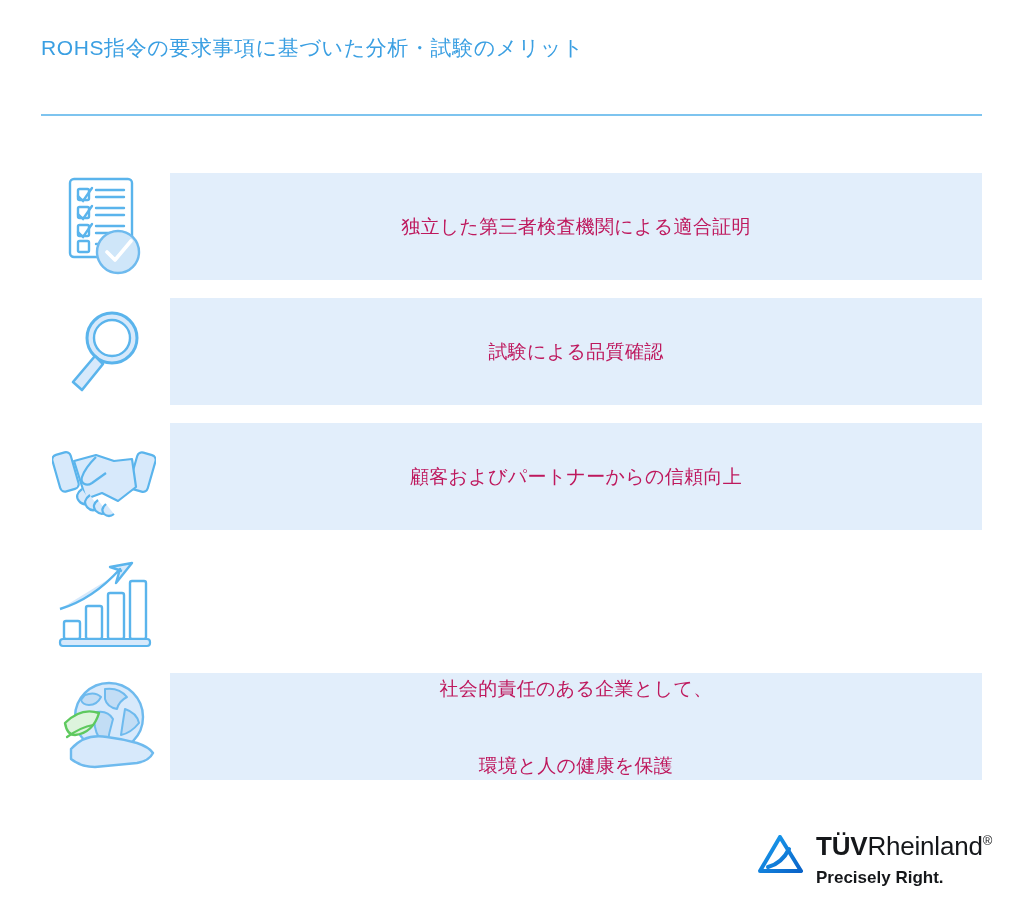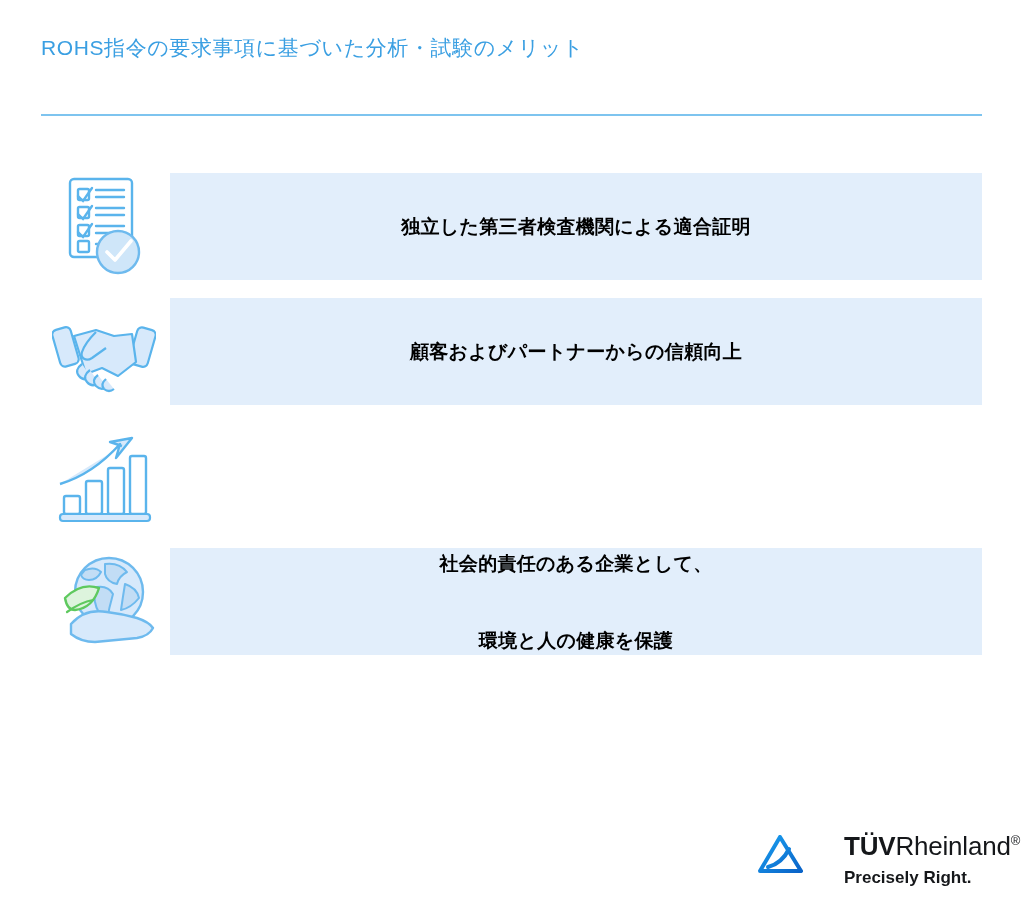--- a/index.html
+++ b/index.html
@@ -72,37 +72,36 @@
     top: 0;
     width: 812px;
     height: 107px;
     background: #e2eefb;
     display: flex;
     align-items: center;
     justify-content: center;
   }
 
   .row-label {
-    color: #000000;
+    color: #be185d;
     font-size: 19px;
     line-height: 29px;
     text-align: center;
     letter-spacing: 0.3px;
-    font-weight: 700;
+    font-weight: 400;
   }
   .row-label .l2 { display: block; margin-top: 48px; }
 
   
   .logo {
     position: absolute;
     left: 758px;
     top: 833px;
     display: flex;
     align-items: flex-start;
-    gap: 28px;
   }
   .logo-mark { margin-right: 13px; margin-top: 2px; }
   .logo-text { line-height: 1; }
   .logo-wordmark {
     font-size: 26px;
     color: #15171a;
     letter-spacing: -0.2px;
     white-space: nowrap;
   }
   .logo-wordmark .tuv { font-weight: 700; }
@@ -150,20 +149,34 @@
           <path d="M51 77 l8 8 l16 -19" fill="none" stroke="#ffffff" stroke-width="3.6" stroke-linecap="round" stroke-linejoin="round"></path>
         </svg>
       </div>
       <div class="row-bar">
         <div class="row-label">
           <span>独立した第三者検査機関による適合証明</span>
         </div>
       </div>
     </div>
 
+    <div class="row">
+      <div class="row-icon">
+        <svg width="96" height="100" viewBox="0 0 96 100">
+          <circle cx="56" cy="36" r="25" fill="#d7e9fb" stroke="#5ab4ec" stroke-width="3"></circle>
+          <circle cx="56" cy="36" r="18" fill="#ffffff" stroke="#5ab4ec" stroke-width="2.4"></circle>
+          <path d="M39 54 L17 80 L26 88 L47 62 Z" fill="#d7e9fb" stroke="#5ab4ec" stroke-width="2.6" stroke-linejoin="round"></path>
+        </svg>
+      </div>
+      <div class="row-bar">
+        <div class="row-label">
+          <span>試験による品質確認</span>
+        </div>
+      </div>
+    </div>
 
     <div class="row">
       <div class="row-icon">
         <svg width="104" height="92" viewBox="0 0 104 92">
           <g fill="#d7e9fb" stroke="#5ab4ec" stroke-width="2.2" stroke-linejoin="round">
             <rect x="4" y="22" width="19" height="38" rx="5" transform="rotate(-16 13 41)"></rect>
             <rect x="81" y="22" width="19" height="38" rx="5" transform="rotate(16 90 41)"></rect>
             <path d="M22 30 L44 24 L62 30 L80 28 L84 56 L66 70 L50 62 L34 68 Z"></path>
             <path d="M44 26 C38 32 32 40 30 46 C28 52 34 56 40 52 L54 42"></path>
             <path d="M30 58 q-8 6 -3 12 q5 6 12 1"></path>

